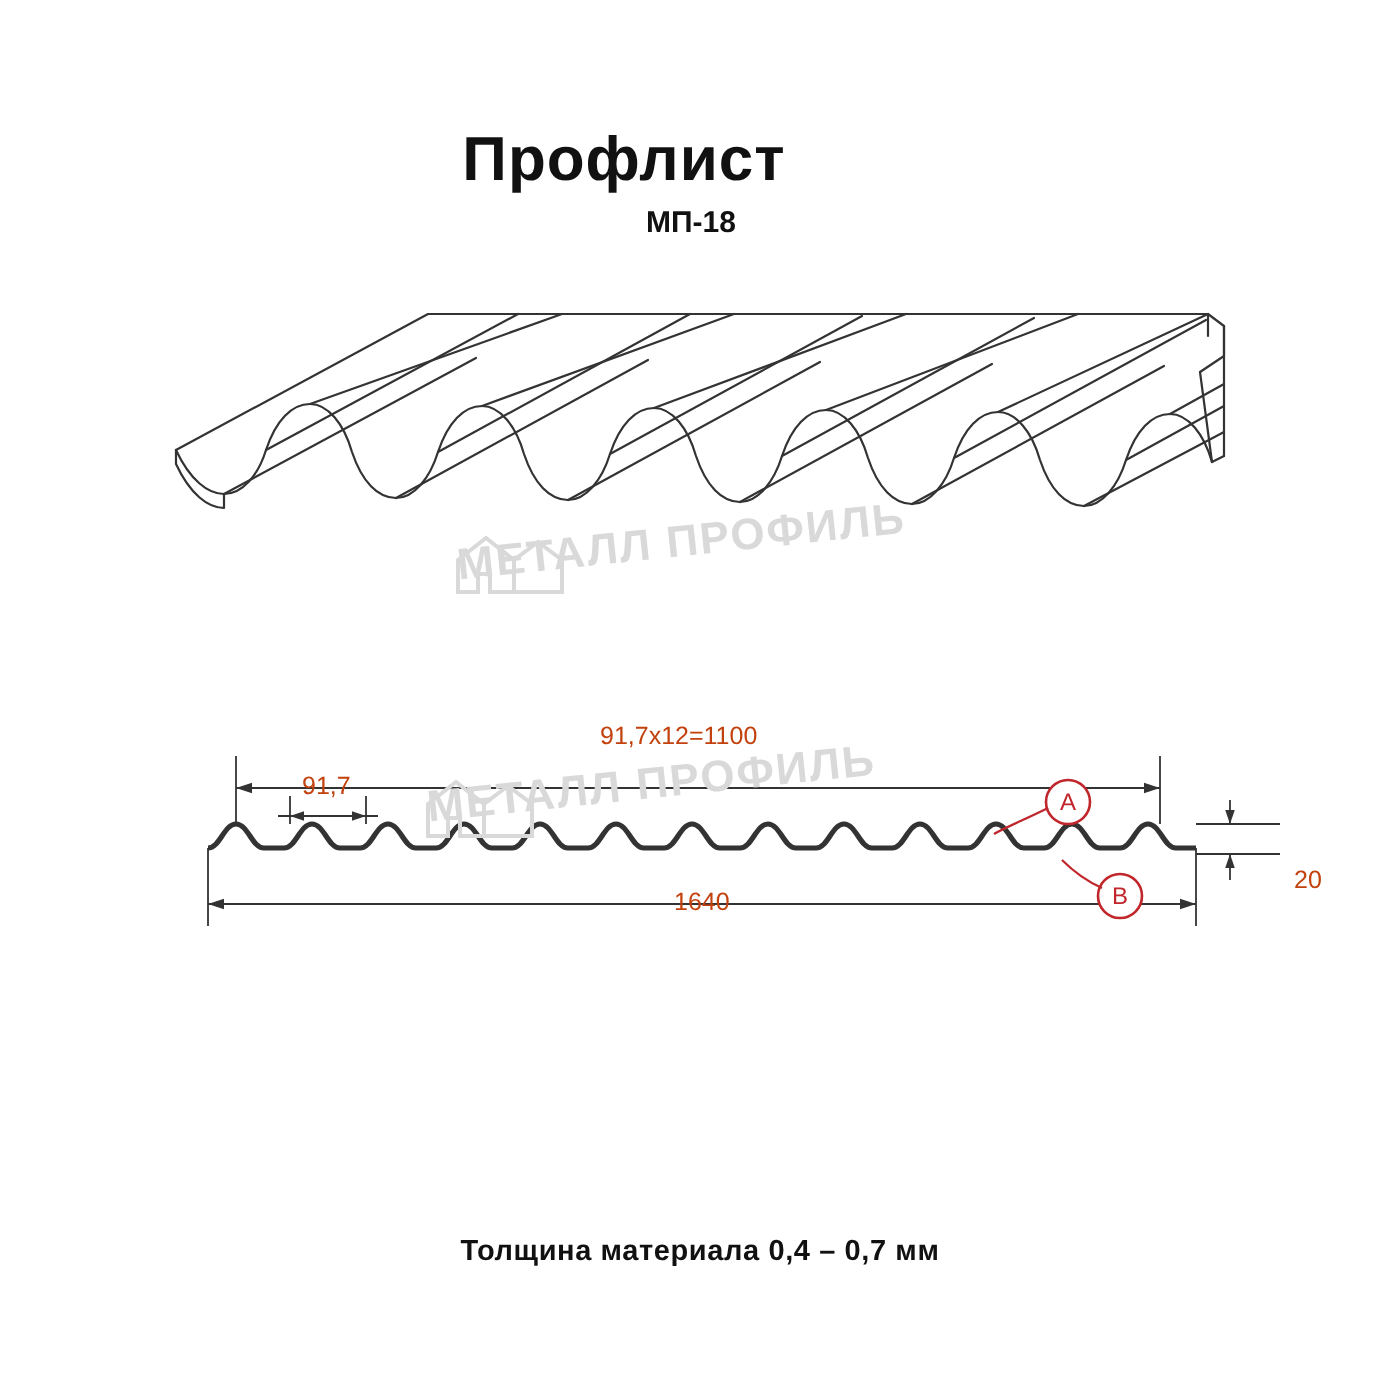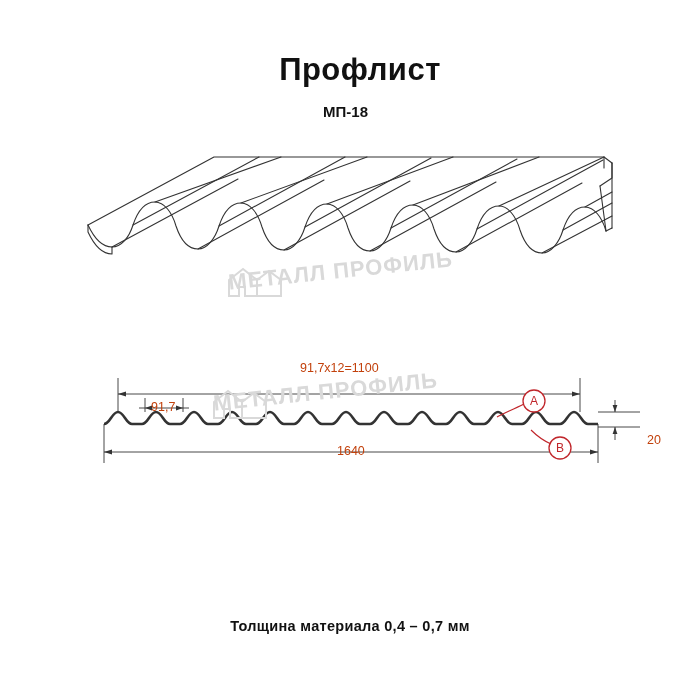--- a/index.html
+++ b/index.html
@@ -16,29 +16,28 @@
     overflow: hidden;
   }
   .page {
     position: absolute;
     left: 0; top: 0;
     width: 700px;
     height: 700px;
   }
   .title {
     position: absolute;
-    top: 52px;
+    top: 62px;
     left: 0;
     width: 624px;
     text-align: center;
     font-size: 31px;
     font-weight: bold;
     letter-spacing: 0.5px;
     color: #111111;
-    padding-left: 48px;
   }
   .subtitle {
     position: absolute;
     top: 103px;
     left: 0;
     width: 691px;
     text-align: center;
     font-size: 15px;
     font-weight: bold;
     color: #111111;
@@ -253,21 +252,21 @@
     <g stroke="#d9d9d9" fill="none" stroke-width="2">
       <path d="M214,402 l14,-11 l14,11 v16 h-12 v-9 h-6 v9 h-10 z"></path>
       <path d="M242,402 l12,-9 l12,9 v16 h-24 z"></path>
     </g>
   </svg>
 
   <div class="wm wm1">МЕТАЛЛ ПРОФИЛЬ</div>
   <div class="wm wm2">МЕТАЛЛ ПРОФИЛЬ</div>
 
   <div class="dim-label" style="top:361px; left:300px;">91,7х12=1100</div>
-  <div class="dim-label" style="top:400px; left:151px;">91,7</div>
+  <div class="dim-label" style="top:386px; left:151px;">91,7</div>
   <div class="dim-label" style="top:444px; left:337px;">1640</div>
   <div class="dim-label" style="top:433px; left:647px;">20</div>
 
   <div class="callout-label" style="top:394px; left:530px;">A</div>
   <div class="callout-label" style="top:441px; left:556px;">B</div>
 
   <div class="footer-note">Толщина материала 0,4 – 0,7 мм</div>
 
 </div>
 

